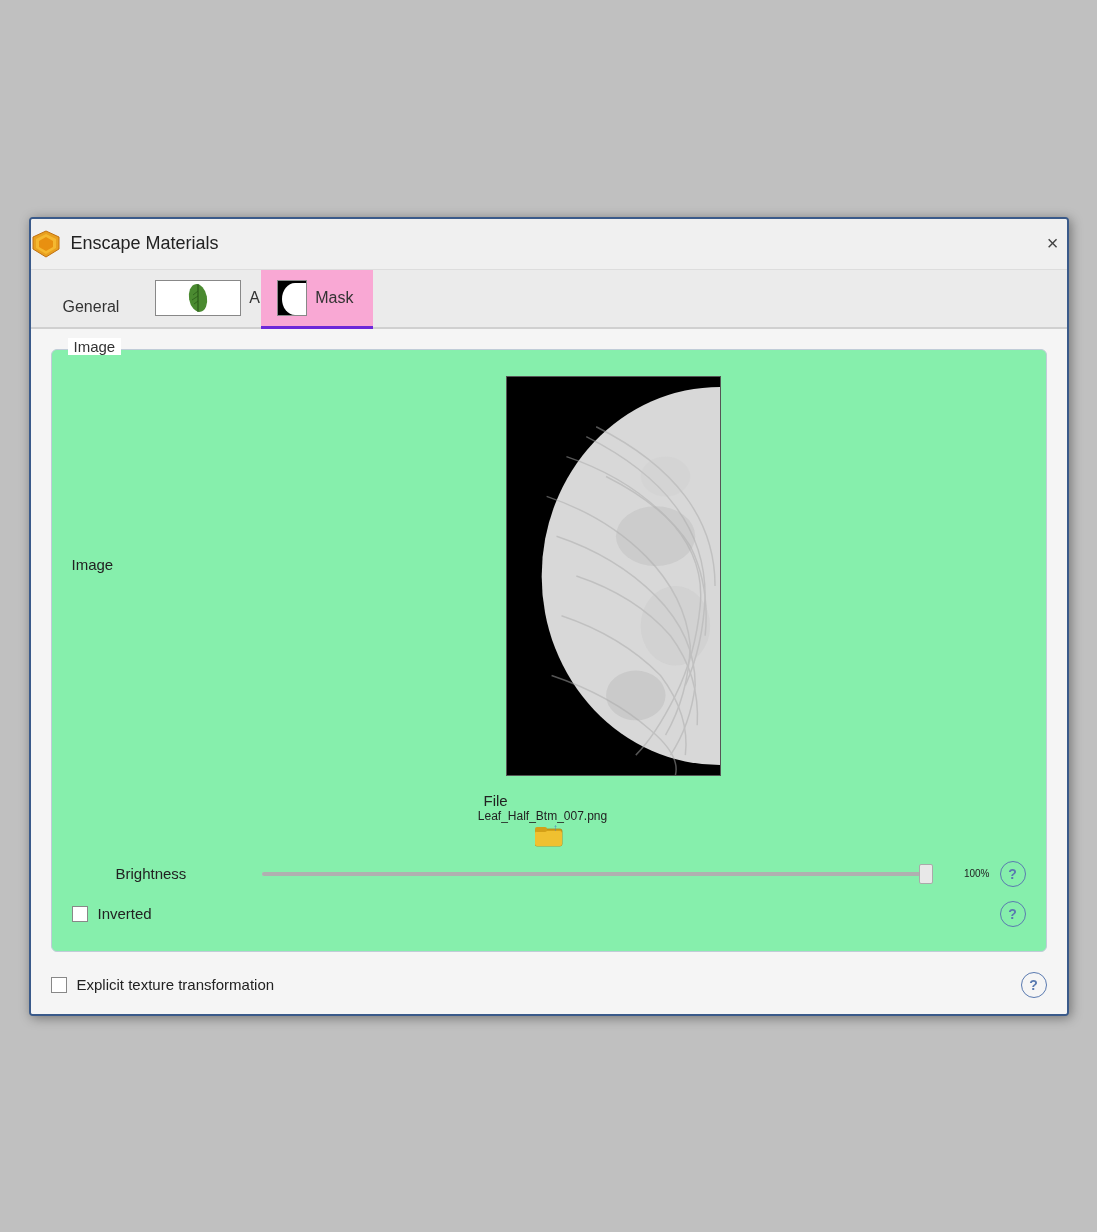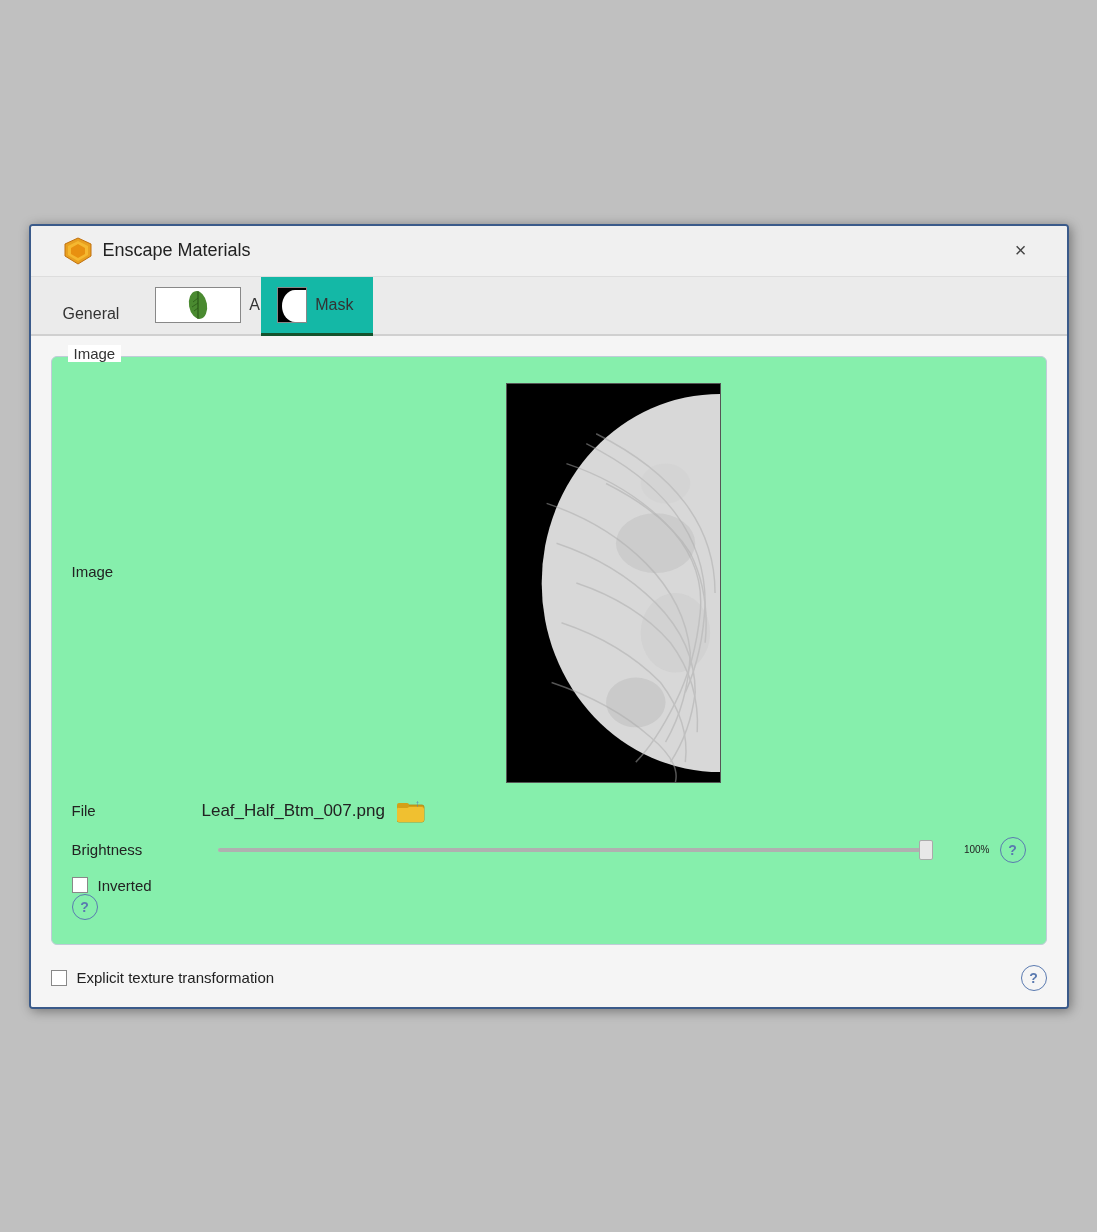--- a/index.html
+++ b/index.html
@@ -21,21 +21,21 @@
       box-shadow: 2px 2px 12px rgba(0,0,0,0.4);
       overflow: hidden;
     }
 
     
     .title-bar {
       background: #f0f0f0;
       display: flex;
       align-items: center;
       justify-content: space-between;
-      padding: 10px 32px;
+      padding: 10px 0;
       border-bottom: 1px solid #ddd;
     }
 
     .title-bar-left {
       display: flex;
       align-items: center;
       gap: 10px;
     }
 
     .title-text {
@@ -74,22 +74,22 @@
       padding: 10px 20px 10px 16px;
       font-size: 16px;
       cursor: pointer;
       color: #333;
       border-bottom: 3px solid transparent;
       margin-bottom: -2px;
       user-select: none;
     }
 
     .tab.active {
-      border-bottom: 3px solid #14532d;
-      background: #14b8a6;
+      border-bottom: 3px solid #6d28d9;
+      background: #f9a8d4;
       font-weight: 500;
     }
 
     .tab-thumbnail {
       width: 30px;
       height: 36px;
       border: 1px solid #888;
       object-fit: cover;
       flex-shrink: 0;
       overflow: hidden;
@@ -180,43 +180,45 @@
       color: #222;
       min-width: 130px;
       flex-shrink: 0;
     }
 
     
     .file-row {
       display: flex;
       align-items: center;
       margin-bottom: 14px;
+      flex-direction: column;
     }
 
     .file-name {
-      font-size: 17px;
+      font-size: 12px;
       color: #222;
       margin-right: 12px;
       text-align: right;
     }
 
     .folder-icon {
       width: 28px;
       height: 24px;
       display: flex;
       align-items: center;
       justify-content: center;
       cursor: pointer;
     }
 
     
     .brightness-row {
       display: flex;
       align-items: center;
       margin-bottom: 14px;
+      margin-left: 44px;
     }
 
     .slider-container {
       flex: 1;
       margin: 0 16px;
       position: relative;
       height: 20px;
       display: flex;
       align-items: center;
     }
@@ -273,23 +275,22 @@
       align-items: center;
       justify-content: center;
       cursor: pointer;
       background: none;
       flex-shrink: 0;
     }
 
     
     .inverted-row {
       display: flex;
-      align-items: flex-start;
+      align-items: center;
       margin-bottom: 4px;
-      flex-direction: column;
     }
 
     .checkbox-area {
       display: flex;
       align-items: center;
       flex: 1;
     }
 
     .checkbox {
       width: 16px;

